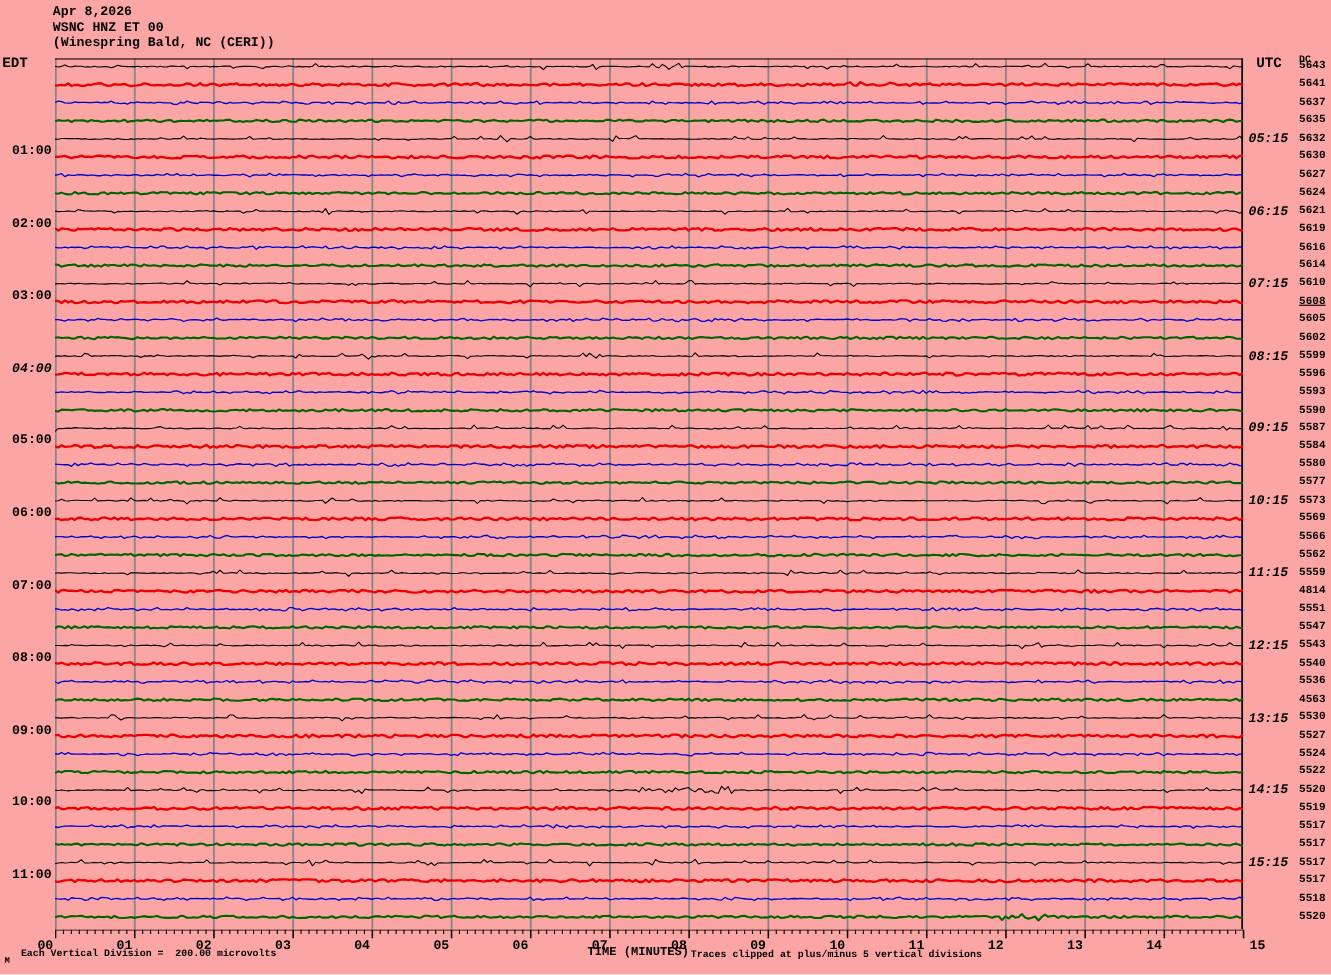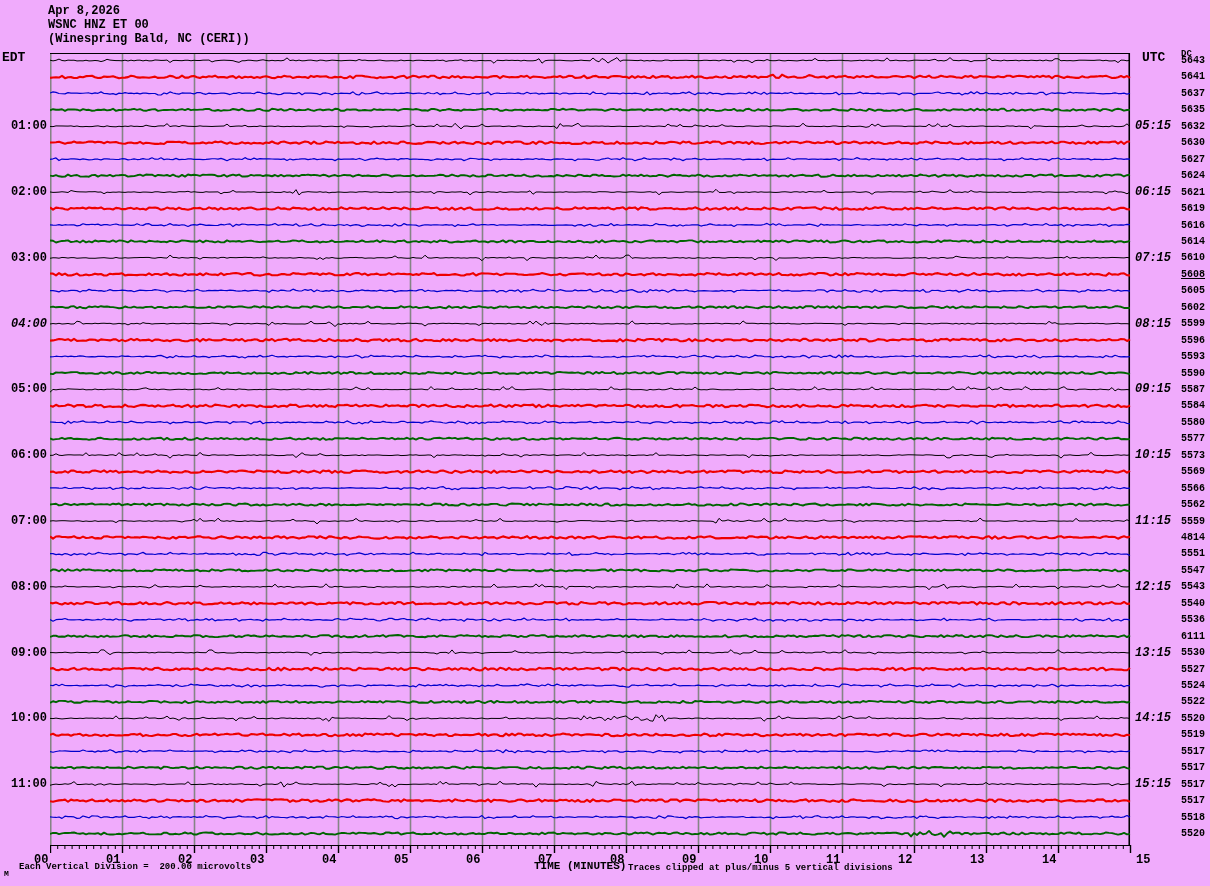--- a/index.html
+++ b/index.html
@@ -1,34 +1,34 @@
 <!DOCTYPE html>
 <html><head>
 <meta charset="utf-8">
 <style>
   html,body{margin:0;padding:0;background:#ffffff;}
   #screen{
     position:relative;
     width:1210px;height:886px;
-    background:#f0abfc;
+    background:#fca5a5;
     font-family:"Liberation Mono","DejaVu Sans Mono",monospace;
     color:#000000;
     overflow:hidden;
   }
   .abs{position:absolute;white-space:pre;}
   .title-line{left:48px;font-weight:bold;font-size:12px;line-height:14px;}
   #title1{top:4px;}
   #title2{top:18px;}
   #title3{top:32px;}
   .axis-zone-label{font-weight:bold;font-size:13px;}
   #edt-label{left:2px;top:50px;}
   #utc-label{left:1142px;top:50px;}
   #dc-label{left:1181px;top:49px;font-weight:bold;font-size:9px;}
   .hour-label{position:absolute;font-weight:bold;font-size:12px;line-height:14px;white-space:pre;}
-  .hour-label.left{left:0;width:47px;text-align:right;}
+  .hour-label.left{left:0;width:47px;text-align:right;margin-top:11px;}
   .hour-label.right{left:1135px;font-style:italic;}
   .row-value{position:absolute;left:1181px;font-weight:bold;font-size:10px;line-height:10px;white-space:pre;}
   .x-tick-label{position:absolute;top:853px;width:32px;margin-left:-16px;font-weight:bold;font-size:12px;}
   #plot-svg{position:absolute;left:50px;top:53px;}
   #ticks-svg{position:absolute;left:50px;top:845px;}
   #time-axis-label{left:534px;top:860px;font-weight:bold;font-size:11px;}
   #clip-note{left:628px;top:863px;font-weight:bold;font-size:9px;}
   #scale-note{left:19px;top:862px;font-weight:bold;font-size:9px;}
   #corner-glyph{left:4px;top:869px;font-size:8px;font-weight:bold;}
 </style>
@@ -100,21 +100,21 @@
       <div class="row-value" style="top: 467.2px;">5569</div>
       <div class="row-value" style="top: 483.6px;">5566</div>
       <div class="row-value" style="top: 500.1px;">5562</div>
       <div class="row-value" style="top: 516.5px;">5559</div>
       <div class="row-value" style="top: 533px;">4814</div>
       <div class="row-value" style="top: 549.4px;">5551</div>
       <div class="row-value" style="top: 565.9px;">5547</div>
       <div class="row-value" style="top: 582.3px;">5543</div>
       <div class="row-value" style="top: 598.8px;">5540</div>
       <div class="row-value" style="top: 615.2px;">5536</div>
-      <div class="row-value" style="top: 631.6px;">6111</div>
+      <div class="row-value" style="top: 631.6px;">4563</div>
       <div class="row-value" style="top: 648.1px;">5530</div>
       <div class="row-value" style="top: 664.5px;">5527</div>
       <div class="row-value" style="top: 681px;">5524</div>
       <div class="row-value" style="top: 697.4px;">5522</div>
       <div class="row-value" style="top: 713.9px;">5520</div>
       <div class="row-value" style="top: 730.3px;">5519</div>
       <div class="row-value" style="top: 746.8px;">5517</div>
       <div class="row-value" style="top: 763.2px;">5517</div>
       <div class="row-value" style="top: 779.7px;">5517</div>
       <div class="row-value" style="top: 796.1px;">5517</div>

